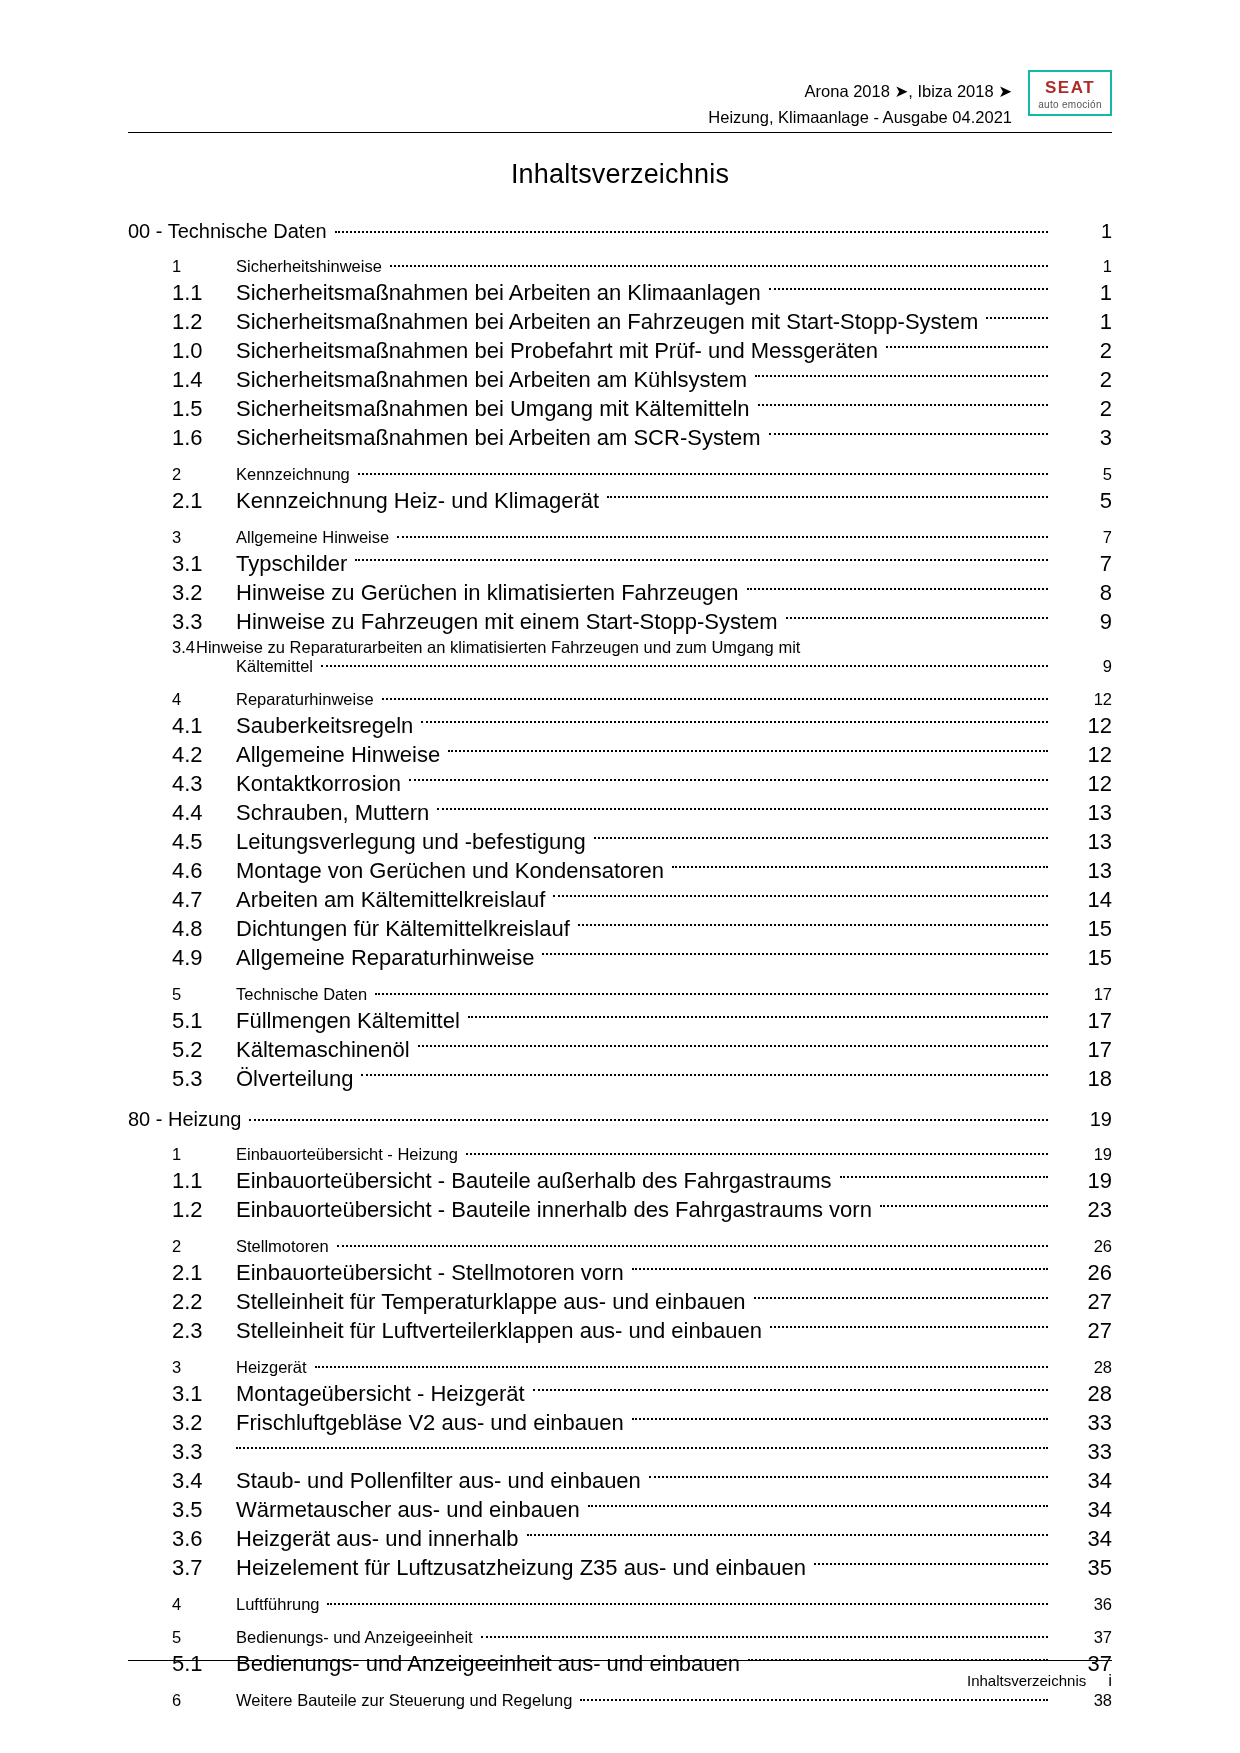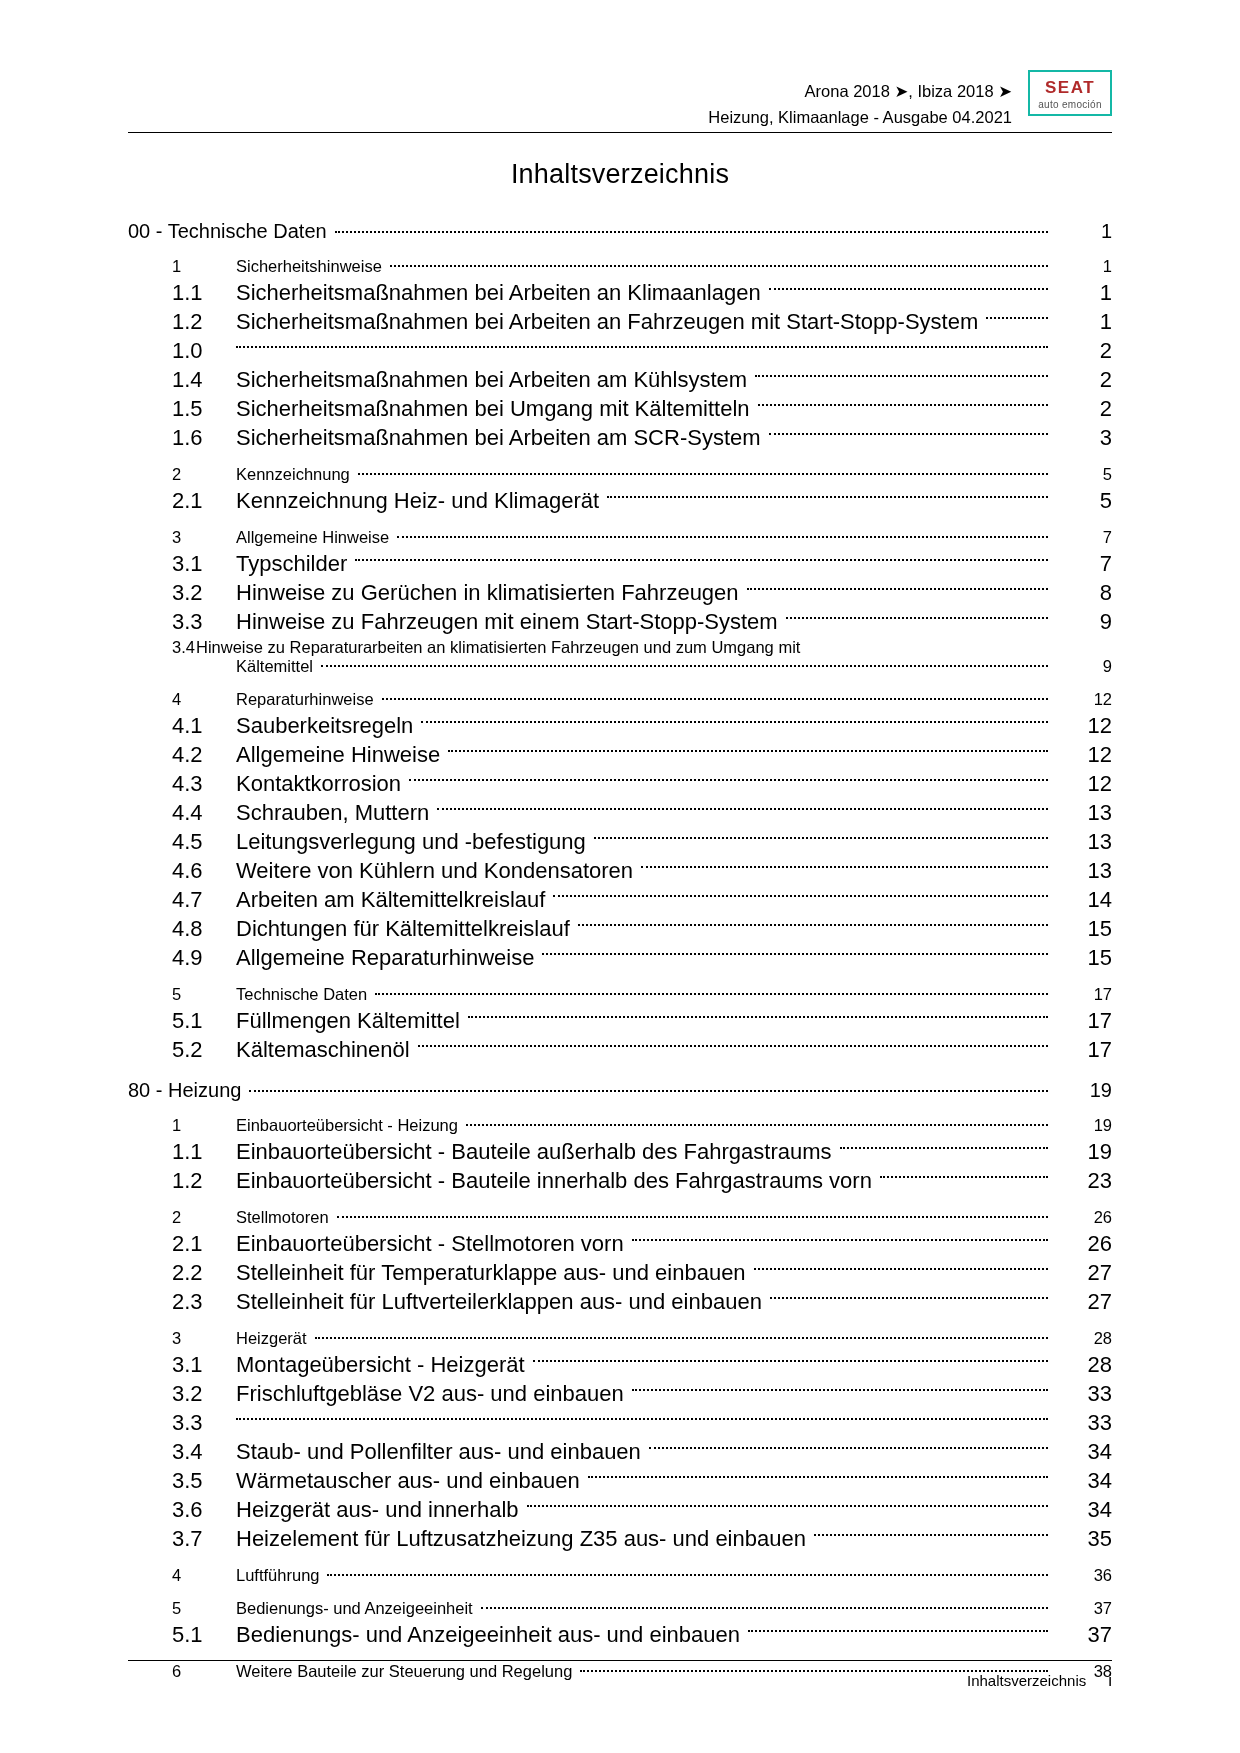--- a/index.html
+++ b/index.html
@@ -216,20 +216,21 @@
           <span class="pagenum">1</span>
         </div>
         <div class="entry-row">
           <span class="idx">1.2</span>
           <span class="title-cell">Sicherheitsmaßnahmen bei Arbeiten an Fahrzeugen mit Start-Stopp-System</span>
           <span class="leader"></span>
           <span class="pagenum">1</span>
         </div>
         <div class="entry-row">
           <span class="idx">1.0</span>
+          <span class="title-cell">Sicherheitsmaßnahmen bei Probefahrt mit Prüf- und Messgeräten</span>
           <span class="leader"></span>
           <span class="pagenum">2</span>
         </div>
         <div class="entry-row">
           <span class="idx">1.4</span>
           <span class="title-cell">Sicherheitsmaßnahmen bei Arbeiten am Kühlsystem</span>
           <span class="leader"></span>
           <span class="pagenum">2</span>
         </div>
         <div class="entry-row">
@@ -323,21 +324,21 @@
           <span class="pagenum">13</span>
         </div>
         <div class="entry-row">
           <span class="idx">4.5</span>
           <span class="title-cell">Leitungsverlegung und -befestigung</span>
           <span class="leader"></span>
           <span class="pagenum">13</span>
         </div>
         <div class="entry-row">
           <span class="idx">4.6</span>
-          <span class="title-cell">Weitere von Kühlern und Kondensatoren</span>
+          <span class="title-cell">Montage von Gerüchen und Kondensatoren</span>
           <span class="leader"></span>
           <span class="pagenum">13</span>
         </div>
         <div class="entry-row">
           <span class="idx">4.7</span>
           <span class="title-cell">Arbeiten am Kältemittelkreislauf</span>
           <span class="leader"></span>
           <span class="pagenum">14</span>
         </div>
         <div class="entry-row">
@@ -362,20 +363,26 @@
           <span class="idx">5.1</span>
           <span class="title-cell">Füllmengen Kältemittel</span>
           <span class="leader"></span>
           <span class="pagenum">17</span>
         </div>
         <div class="entry-row">
           <span class="idx">5.2</span>
           <span class="title-cell">Kältemaschinenöl</span>
           <span class="leader"></span>
           <span class="pagenum">17</span>
+        </div>
+        <div class="entry-row">
+          <span class="idx">5.3</span>
+          <span class="title-cell">Ölverteilung</span>
+          <span class="leader"></span>
+          <span class="pagenum">18</span>
         </div>
       </div>
       <div class="chapter-block">
         <div class="chapter-row">
           <span class="label">80 - Heizung</span>
           <span class="leader"></span>
           <span class="pagenum">19</span>
         </div>
         <div class="group-row">
           <span class="idx">1</span>

